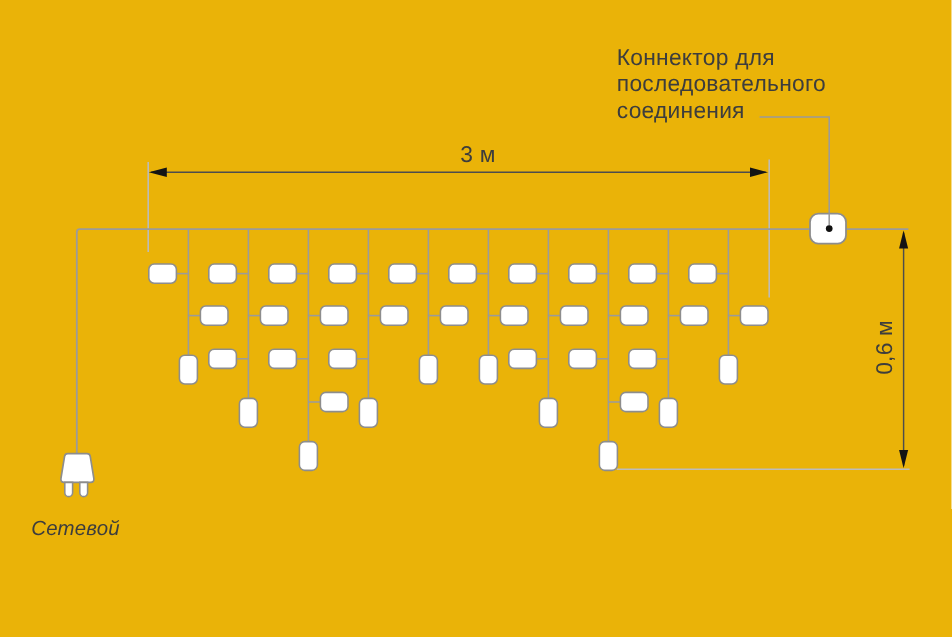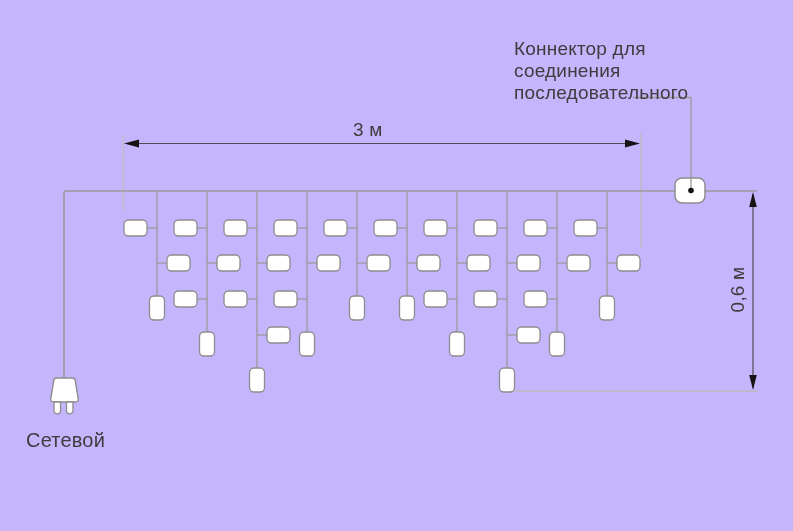--- a/index.html
+++ b/index.html
@@ -4,21 +4,21 @@
 <style>
   html, body {
     margin: 0;
     padding: 0;
     background: #ffffff;
   }
   .stage {
     position: relative;
     width: 793px;
     height: 531px;
-    background: #c4b5fd;
+    background: #eab308;
     overflow: hidden;
     font-family: "Liberation Sans", "DejaVu Sans", sans-serif;
   }
   .stage svg {
     position: absolute;
     left: 0;
     top: 0;
   }
   .label {
     position: absolute;
@@ -28,29 +28,30 @@
   }
   .connector-label {
     left: 514px;
     top: 38px;
     font-size: 19px;
     line-height: 22px;
   }
   .cord-label {
     left: 26px;
     top: 429px;
-    font-size: 20px;
+    font-size: 17px;
     line-height: 23px;
+    font-style: italic;
   }
   .width-dim-label {
     left: 353px;
     top: 119px;
     width: 60px;
     font-size: 19px;
-    text-align: left;
+    text-align: right;
   }
   .height-dim-label {
     left: 697px;
     top: 279px;
     width: 81px;
     height: 21px;
     font-size: 19px;
     text-align: center;
     transform: rotate(-90deg);
     transform-origin: center center;
@@ -153,22 +154,22 @@
       <line x1="126" y1="143.5" x2="638" y2="143.5" stroke="#4d4d4d" stroke-width="1.2"></line>
       <polygon points="124,143.5 139,139.6 139,147.4" fill="#141414"></polygon>
       <polygon points="640,143.5 625,139.6 625,147.4" fill="#141414"></polygon>
       <line x1="753" y1="194" x2="753" y2="388" stroke="#4d4d4d" stroke-width="1.2"></line>
       <polygon points="753,192 749.2,207 756.8,207" fill="#141414"></polygon>
       <polygon points="753,390 749.2,375 756.8,375" fill="#141414"></polygon>
     </svg>
 
   <div class="label connector-label">
     <div>Коннектор для</div>
+    <div>последовательного</div>
     <div>соединения</div>
-    <div>последовательного</div>
   </div>
 
   <div class="label width-dim-label">3 м</div>
 
   <div class="label height-dim-label">0,6 м</div>
 
   <div class="label cord-label">
     <div>Сетевой</div>
   </div>
 

